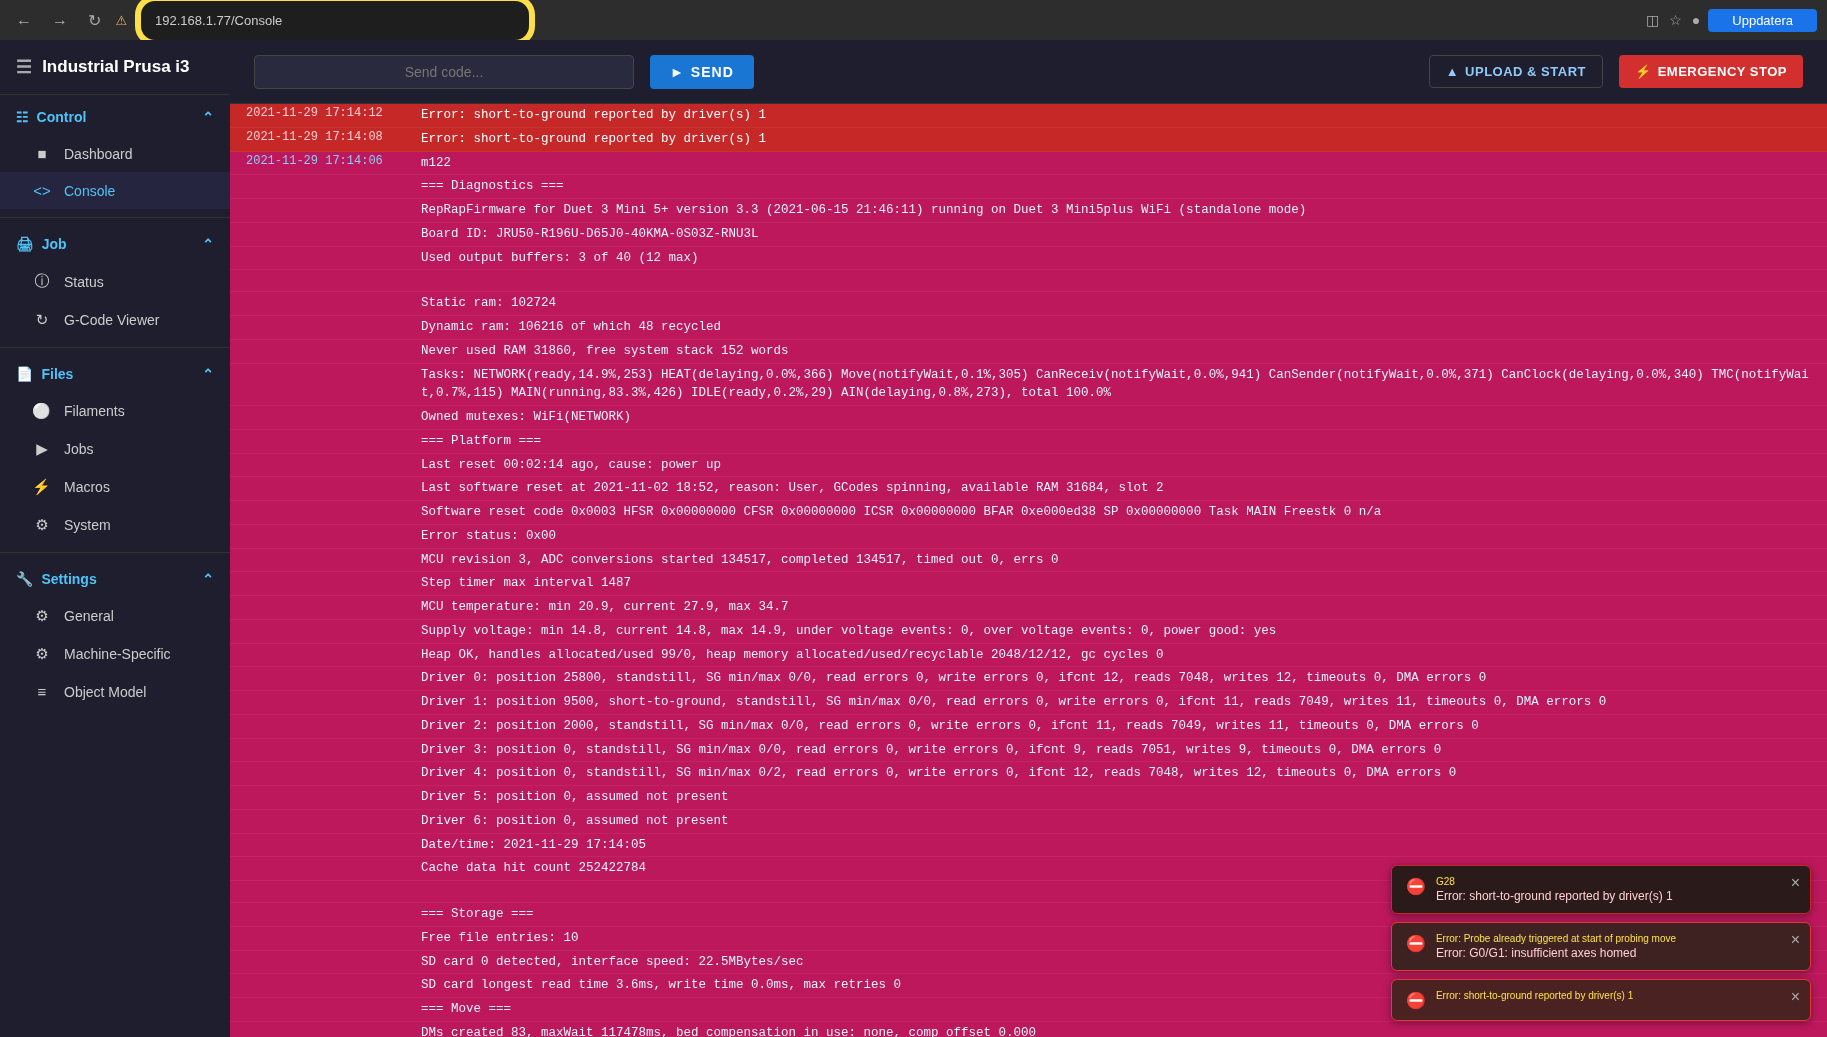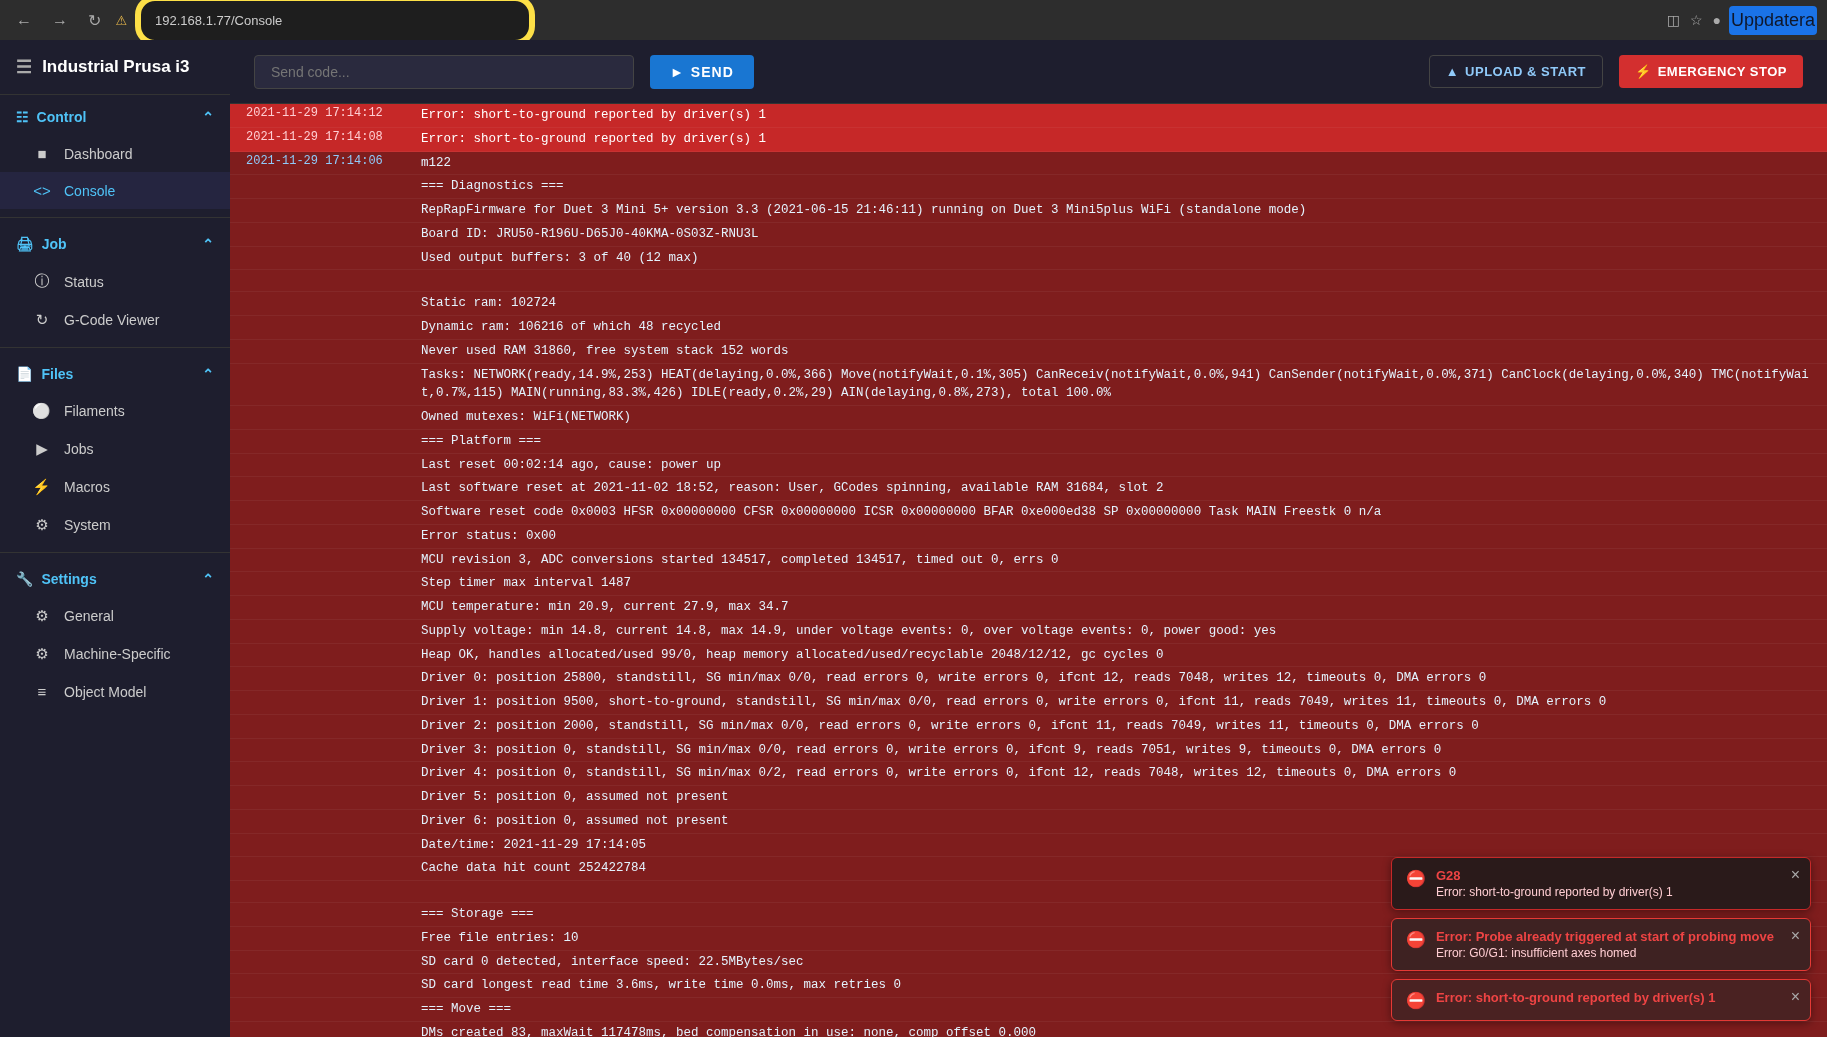--- a/index.html
+++ b/index.html
@@ -17,21 +17,21 @@
       color: #ccc;
       flex-shrink: 0;
     }
     .browser-nav-btn {
       background: none; border: none; color: #aaa; font-size: 16px; cursor: pointer; padding: 4px 6px;
     }
     .browser-url-bar {
       flex: 1; background: #1e1e1e; border: 6px solid #fde047; border-radius: 20px; padding: 12px 14px; font-size: 13px; color: #ccc; max-width: 400px;
     }
     .browser-icons { display: flex; gap: 10px; margin-left: auto; color: #aaa; font-size: 14px; }
-    .update-btn { background: #1a73e8; color: #0f172a; border: none; border-radius: 4px; padding: 4px 2px; font-size: 18px; cursor: pointer; }
+    .update-btn { background: #1a73e8; color: #ffffff; border: none; border-radius: 4px; padding: 4px 24px; font-size: 13px; cursor: pointer; }
 
     
     .app-container { display: flex; flex: 1; overflow: hidden; }
 
     
     .sidebar {
       width: 230px;
       background: #1e1e2e;
       flex-shrink: 0;
       display: flex;
@@ -88,20 +88,21 @@
     .topbar-spacer { flex: 1; }
     .send-input {
       flex: 1;
       max-width: 380px;
       background: #2a2a3e;
       border: 1px solid #444;
       border-radius: 4px;
       padding: 8px 16px;
       color: #ccc;
       font-size: 14px;
+      text-align: center;
     }
     .send-btn {
       background: #1976d2;
       color: #fff;
       border: none;
       border-radius: 4px;
       padding: 9px 20px;
       font-size: 14px;
       font-weight: 600;
       cursor: pointer;
@@ -145,21 +146,21 @@
       overflow: hidden;
       position: relative;
       display: flex;
       flex-direction: column;
     }
 
     
     .console-output {
       flex: 1;
       overflow-y: auto;
-      background: #7f1d1d;
+      background: #be185d;
       font-family: 'Courier New', monospace;
       font-size: 12.5px;
       color: #e3f2fd;
     }
     .console-row {
       display: flex;
       padding: 2px 16px;
       border-bottom: 1px solid rgba(255,255,255,0.05);
       min-height: 22px;
     }
@@ -215,21 +216,21 @@
       background: #3e2222;
       border: 1px solid #e53935;
       color: #ffcdd2;
     }
     .notification.error-light {
       background: #4a2222;
       border: 1px solid #e53935;
       color: #ffcdd2;
     }
     .notification-icon { font-size: 16px; margin-top: 1px; flex-shrink: 0; color: #ef9a9a; }
-    .notification-title { font-weight: 700; font-size: 13px; color: #ef4444; }
+    .notification-title { font-weight: 400; font-size: 10px; color: #fde047; }
     .notification-body { font-size: 12px; color: #ffcdd2; margin-top: 2px; }
     .notification-close {
       position: absolute;
       top: 8px;
       right: 10px;
       background: none;
       border: none;
       color: #aaa;
       font-size: 16px;
       cursor: pointer;

